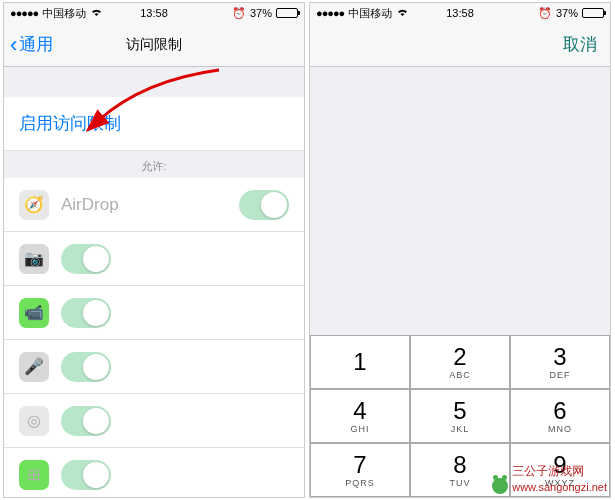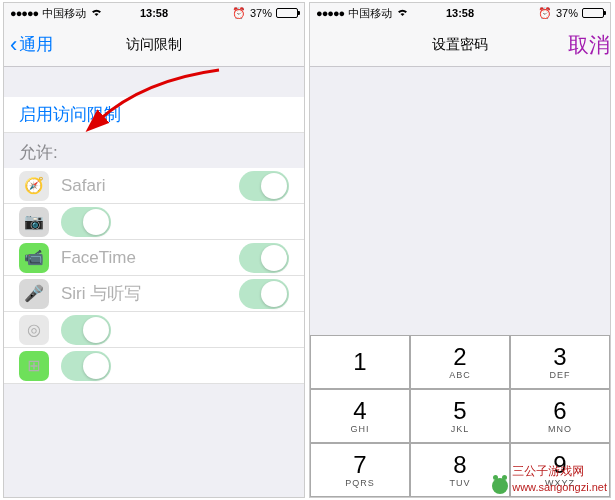--- a/index.html
+++ b/index.html
@@ -3,38 +3,38 @@
 <meta charset="utf-8">
 <style>
 * { margin: 0; padding: 0; box-sizing: border-box; font-family: -apple-system, "Helvetica Neue", Arial, sans-serif; }
 body { background: #fff; width: 615px; height: 500px; position: relative; overflow: hidden; }
 .phone { position: absolute; top: 2px; width: 302px; height: 496px; background: #efeff4; border: 1px solid #ccc; overflow: hidden; }
 .phone-left { left: 3px; }
 .phone-right { left: 309px; }
 
 .status-bar { height: 20px; background: #f7f7f8; display: flex; align-items: center; padding: 0 6px; font-size: 11px; color: #000; }
 .status-left { display: flex; align-items: center; gap: 4px; flex: 1; }
-.status-center { flex: 0; font-weight: 700; }
+.status-center { flex: 0; font-weight: 400; }
 .status-right { display: flex; align-items: center; gap: 4px; flex: 1; justify-content: flex-end; }
 .dots { letter-spacing: -1px; }
 .battery { width: 22px; height: 10px; border: 1px solid #000; border-radius: 2px; position: relative; }
 .battery::after { content: ""; position: absolute; right: -3px; top: 2px; width: 2px; height: 4px; background: #000; border-radius: 0 1px 1px 0; }
 .battery-fill { height: 100%; width: 37%; background: #000; }
 
 .nav-bar { height: 44px; background: #f7f7f8; border-bottom: 1px solid #c8c7cc; display: flex; align-items: center; position: relative; }
 .nav-back { color: #007aff; font-size: 17px; display: flex; align-items: center; padding-left: 6px; position: absolute; left: 0; }
 .nav-title { flex: 1; text-align: center; font-size: 14px; font-weight: 500; color: #000; }
-.nav-cancel { color: #a21caf; font-size: 21px; position: absolute; right: 0; }
+.nav-cancel { color: #0f766e; font-size: 17px; position: absolute; right: 13px; }
 .chevron { font-size: 22px; margin-right: 2px; line-height: 1; }
 
 .section-gap { height: 30px; }
-.cell { background: #fff; height: 36px; display: flex; align-items: center; padding: 0 15px; border-bottom: 1px solid #e0e0e0; }
+.cell { background: #fff; height: 54px; display: flex; align-items: center; padding: 0 15px; border-bottom: 1px solid #e0e0e0; }
 .cell-link { color: #007aff; font-size: 17px; }
 .cell-disabled { color: #b0b0b0; }
-.section-header { padding: 8px 15px 4px; font-size: 17px; color: #8a8a8e; }
+.section-header { padding: 8px 15px 4px; font-size: 11px; color: #8a8a8e; text-align: center; }
 
 .app-icon { width: 30px; height: 30px; border-radius: 7px; margin-right: 12px; display: flex; align-items: center; justify-content: center; font-size: 16px; flex-shrink: 0; }
 .app-label { flex: 1; font-size: 17px; }
 .toggle { width: 50px; height: 30px; background: #b8e6c9; border-radius: 15px; position: relative; }
 .toggle::after { content: ""; position: absolute; right: 2px; top: 2px; width: 26px; height: 26px; background: #fff; border-radius: 50%; box-shadow: 0 1px 3px rgba(0,0,0,0.2); }
 
 .arrow-svg { position: absolute; top: 62px; left: 80px; width: 140px; height: 70px; z-index: 10; pointer-events: none; }
 
 .passcode-area { text-align: center; padding-top: 60px; }
 .passcode-prompt { font-size: 15px; color: #000; margin-bottom: 30px; }
@@ -94,35 +94,33 @@
 
   <div class="section-gap"></div>
   <div class="cell">
     <span class="cell-link">启用访问限制</span>
   </div>
 
   <div class="section-header">允许:</div>
   <div id="apps-list">
       <div class="cell cell-disabled">
         <div class="app-icon" style="background:#e8e8e8">🧭</div>
-    <div class="app-label">Safari</div>
+    <div class="app-label">AirDrop</div>
     <div class="toggle"></div>
       </div>
       <div class="cell cell-disabled">
         <div class="app-icon" style="background:#d8d8d8">📷</div>
     <div class="toggle"></div>
       </div>
       <div class="cell cell-disabled">
         <div class="app-icon" style="background:#6ee05a">📹</div>
-    <div class="app-label">FaceTime</div>
     <div class="toggle"></div>
       </div>
       <div class="cell cell-disabled">
         <div class="app-icon" style="background:#d8d8d8">🎤</div>
-    <div class="app-label">Siri 与听写</div>
     <div class="toggle"></div>
       </div>
       <div class="cell cell-disabled">
         <div class="app-icon" style="background:#e8e8e8">◎</div>
     <div class="toggle"></div>
       </div>
       <div class="cell cell-disabled">
         <div class="app-icon" style="background:#6ee05a">⊞</div>
     <div class="toggle"></div>
       </div>
@@ -142,21 +140,20 @@
     </div>
     <div class="status-center">13:58</div>
     <div class="status-right">
       <span>⏰</span>
       <span>37%</span>
       <span class="battery"><span class="battery-fill"></span></span>
     </div>
   </div>
 
   <div class="nav-bar">
-    <div class="nav-title">设置密码</div>
     <div class="nav-cancel">取消</div>
   </div>
 
 
   <div class="keypad" id="keypad">
       <div class="keypad-row">
         <div class="key">
           <div class="key-num">1</div>
           <div class="key-sub"></div>
         </div>

